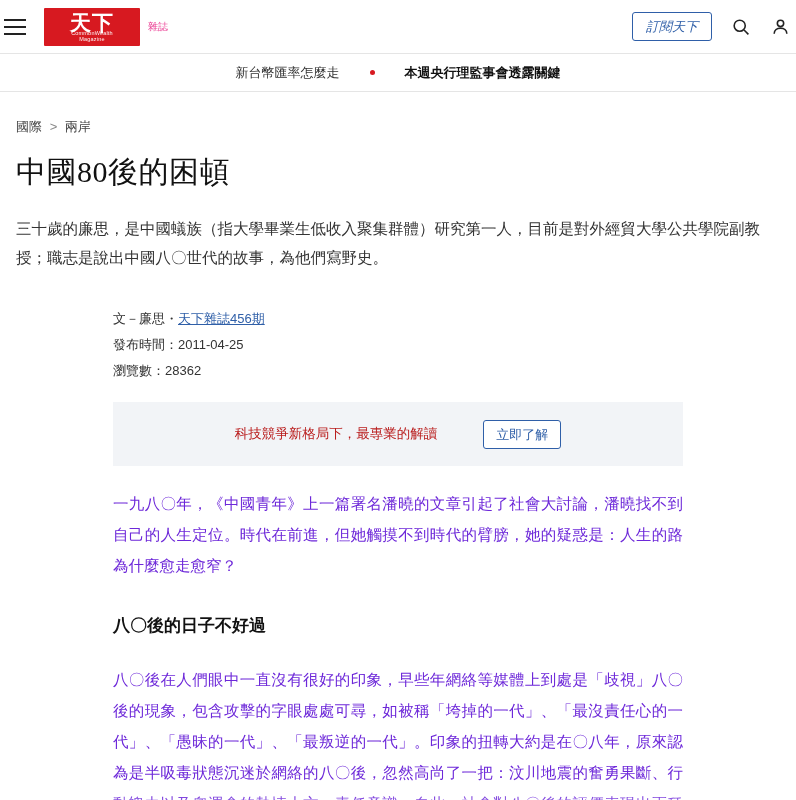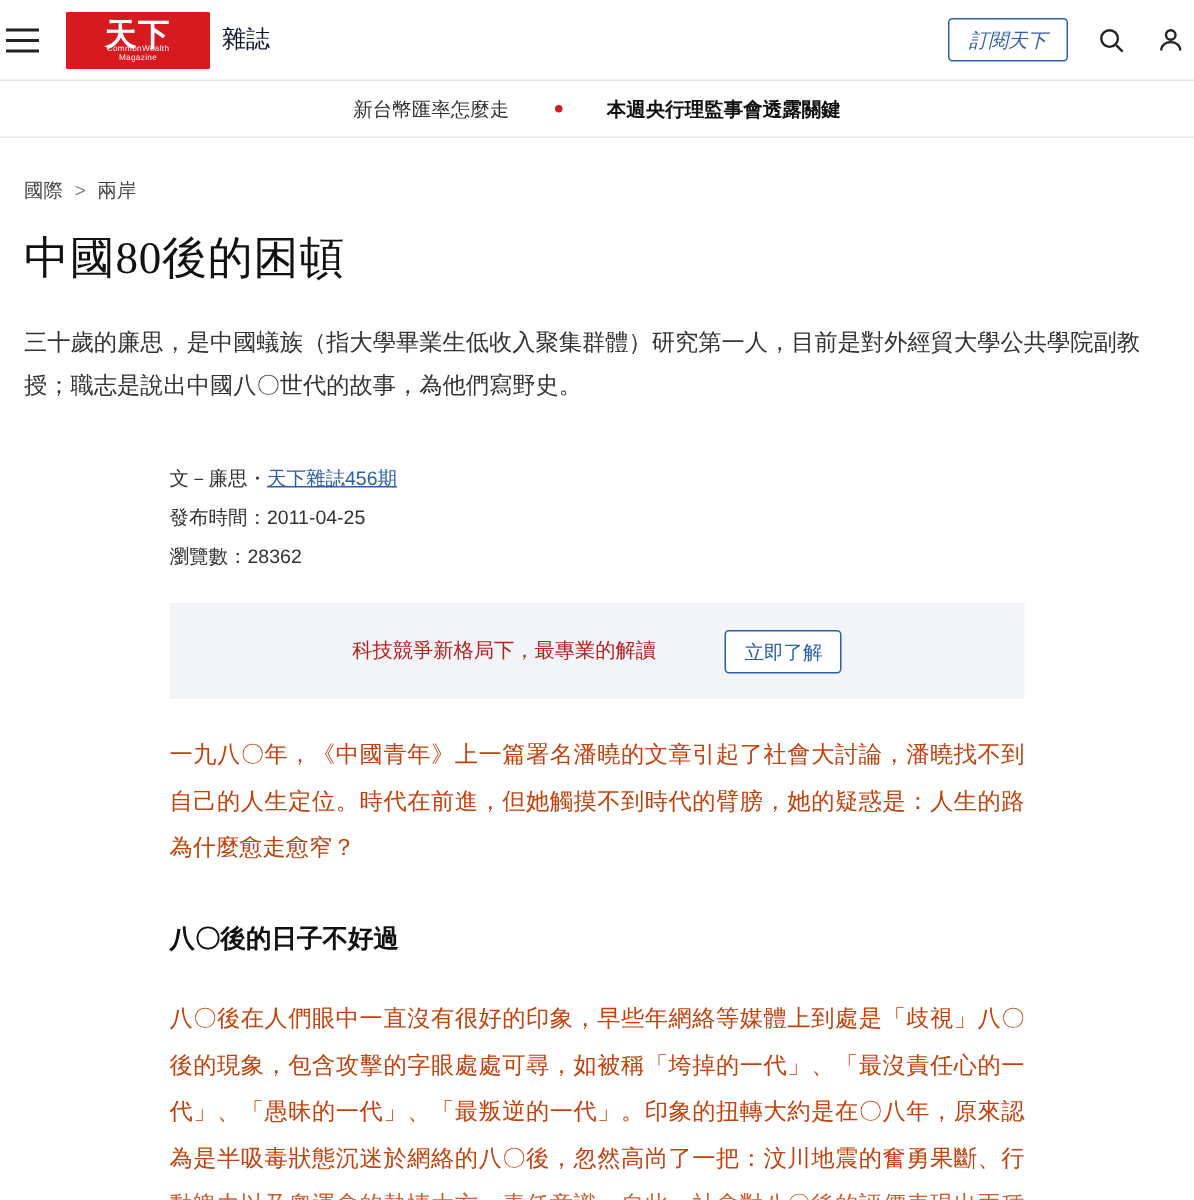--- a/index.html
+++ b/index.html
@@ -179,21 +179,21 @@
     padding: 7px 12px;
     border-radius: 3px;
     cursor: pointer;
     line-height: 1;
     margin-left: 28px;
   }
 
   p.para {
     font-size: 15.5px;
     line-height: 2.0;
-    color: #c2410c;
+    color: #6d28d9;
     margin: 22px 0 0 0;
     text-align: justify;
   }
   h2.sub {
     font-size: 17px;
     font-weight: bold;
     color: #111;
     margin: 30px 0 0 0;
     line-height: 1.8;
   }
@@ -216,21 +216,21 @@
   <div class="hamburger">
     <span></span>
     <span></span>
     <span></span>
   </div>
 
   <div class="logo">
     <div class="logo-main">天下</div>
     <div class="logo-sub">CommonWealth<br>Magazine</div>
   </div>
-  <div style="font-size:16px;color:#0f172a;margin-left:8px;">雜誌</div>
+  <div style="font-size:10px;color:#ec4899;margin-left:8px;">雜誌</div>
 
   <div class="header-right">
     <button class="subscribe-btn">訂閱天下</button>
     <div class="icon-btn">
       <svg width="19" height="19" viewBox="0 0 24 24" fill="none" stroke="currentColor" stroke-width="2">
         <circle cx="11" cy="11" r="7"></circle>
           <line x1="16.5" y1="16.5" x2="22" y2="22"></line>
       </svg>
     </div>
     <div class="icon-btn">

